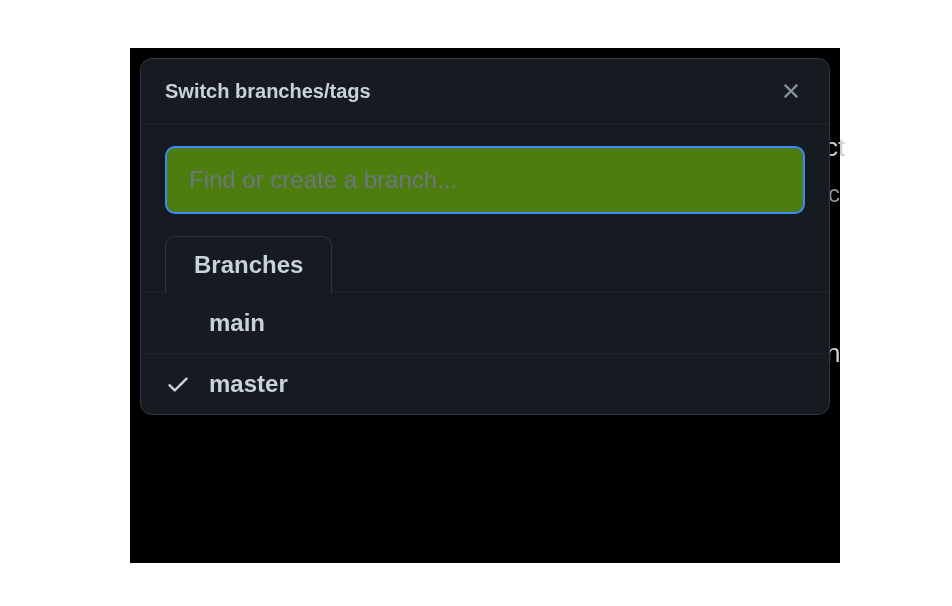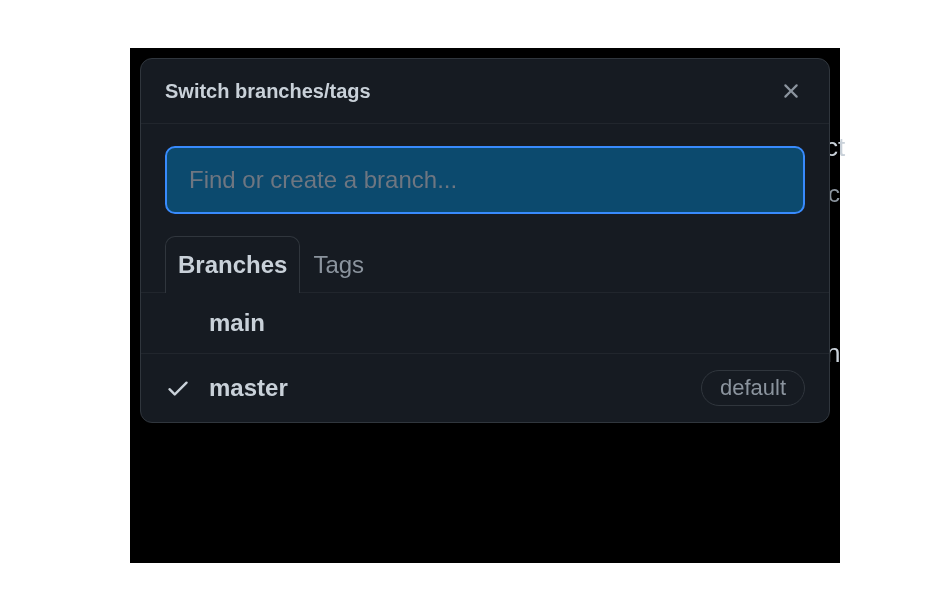--- a/index.html
+++ b/index.html
@@ -50,37 +50,37 @@
       color: #8b949e;
       background: transparent;
       border: none;
     }
     .close-btn svg { width: 24px; height: 24px; }
     .search-wrap {
       padding: 22px 24px;
     }
     .search-input {
       width: 100%;
-      background: #0c4a6e;
+      background: #4d7c0f;
       border: 2px solid #388bfd;
       border-radius: 10px;
       padding: 18px 22px;
       font-size: 24px;
       color: #c9d1d9;
       outline: none;
     }
     .search-input::placeholder { color: #6e7681; }
     .tabs {
       display: flex;
       padding: 0 24px;
       border-bottom: 1px solid #21262d;
       gap: 0;
     }
     .tab {
-      padding: 14px 12px;
+      padding: 14px 28px;
       font-size: 24px;
       color: #8b949e;
       cursor: pointer;
       border: 1px solid transparent;
       border-bottom: none;
       border-top-left-radius: 10px;
       border-top-right-radius: 10px;
       margin-bottom: -1px;
     }
     .tab.active {
@@ -152,32 +152,30 @@
       </svg>
     </button>
   </div>
 
   <div class="search-wrap">
     <input class="search-input" type="text" placeholder="Find or create a branch..." style="">
   </div>
 
   <div class="tabs">
     <div class="tab active">Branches</div>
-    <div class="tab">Tags</div>
   </div>
 
   <div class="list">
     <div class="item">
       <span class="check-slot"></span>
       <span class="branch-name">main</span>
     </div>
     <div class="item">
       <span class="check-slot">
         <svg viewBox="0 0 16 16" fill="currentColor">
           <path d="M13.78 4.22a.75.75 0 0 1 0 1.06l-7.25 7.25a.75.75 0 0 1-1.06 0L2.22 9.28a.75.75 0 0 1 1.06-1.06L6 10.94l6.72-6.72a.75.75 0 0 1 1.06 0Z"></path>
         </svg>
       </span>
       <span class="branch-name">master</span>
-      <span class="badge">default</span>
     </div>
   </div>
 
 </div>
 
 </body></html>

